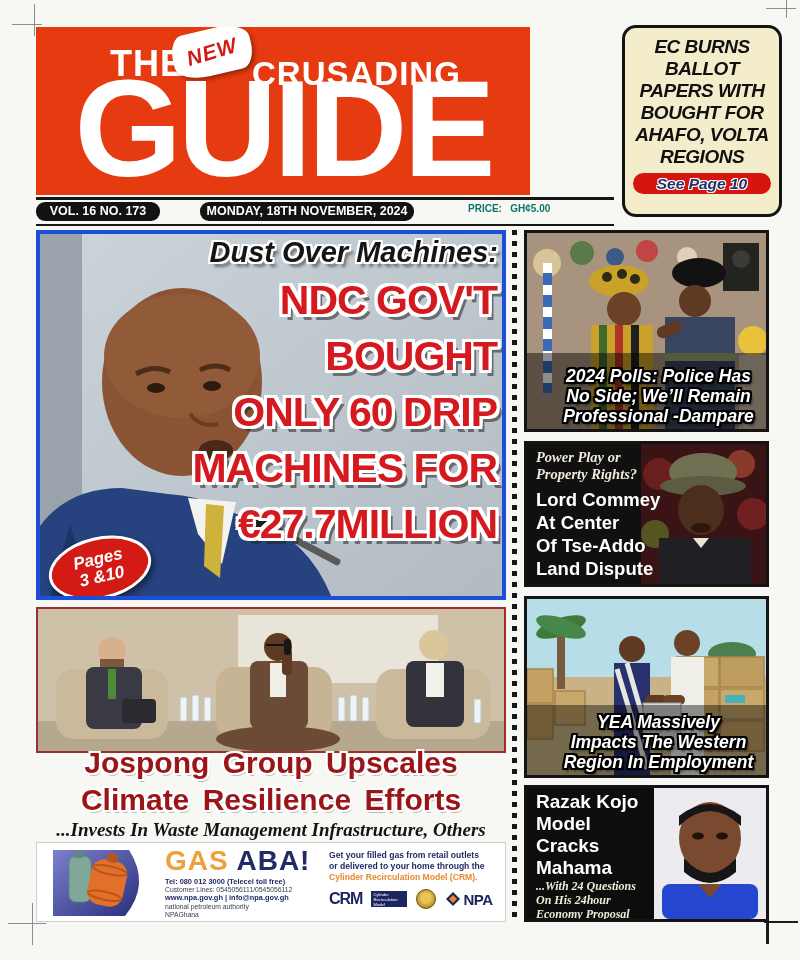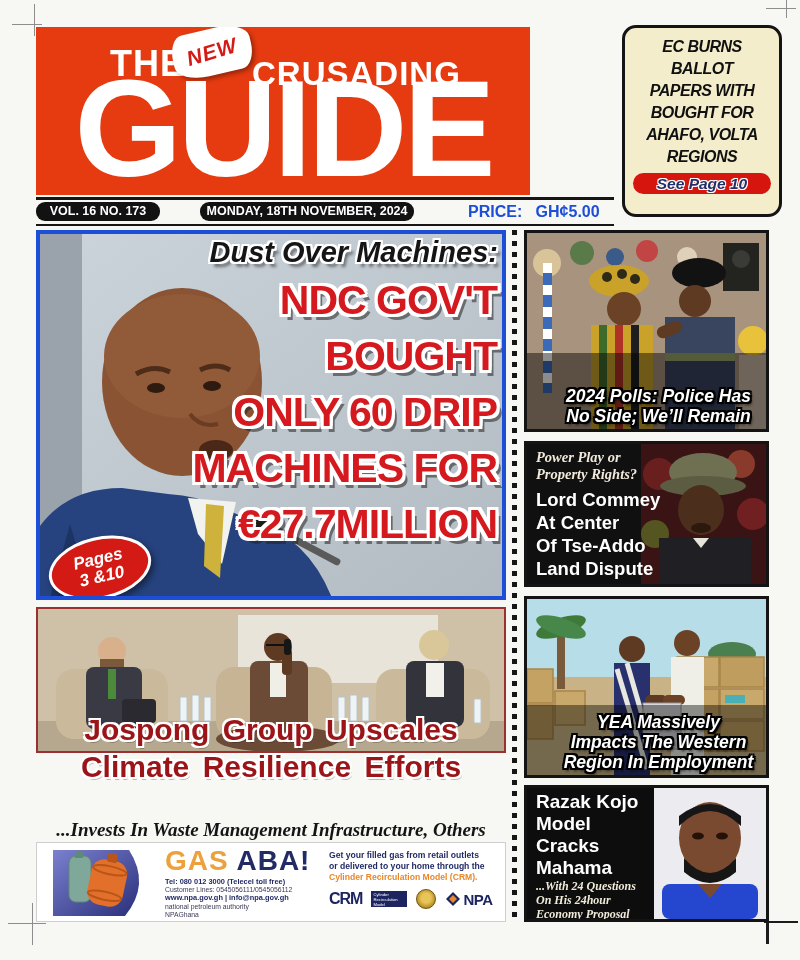--- a/index.html
+++ b/index.html
@@ -16,30 +16,30 @@
   .mh-flag{position:absolute;left:136px;top:2px;width:80px;height:46px;background:#fff;
            border-radius:14px 40% 14px 40%/50% 16px 50% 16px;transform:rotate(-13deg);
            display:flex;align-items:center;justify-content:center;box-shadow:2px 3px 4px rgba(0,0,0,.35);}
   .mh-flag span{font-style:italic;font-weight:bold;font-size:21px;color:#D41A15;transform:rotate(-4deg);letter-spacing:1px;}
   .mh-guide{position:absolute;left:0;right:0;top:32px;text-align:center;font-size:138px;line-height:1;
             font-weight:bold;color:#fff;letter-spacing:-4px;}
 
   
   .ecbox{position:absolute;left:622px;top:25px;width:160px;height:192px;background:#F4EDCB;
          border:3px solid #141414;border-radius:14px;text-align:center;padding-top:8px;box-sizing:border-box;}
-  .ec-line{font-size:16px;line-height:22px;font-weight:bold;font-style:italic;color:#101010;letter-spacing:-0.5px;}
+  .ec-line{font-size:19px;line-height:22px;font-weight:bold;font-style:italic;color:#101010;letter-spacing:-0.5px;}
   .ec-pill{margin:5px auto 0;width:138px;height:21px;background:#D6150F;border-radius:11px;
            font-size:15.5px;line-height:21px;font-weight:bold;font-style:italic;color:#232f66;
            text-shadow:-1px -1px 0 #fff,1px -1px 0 #fff,-1px 1px 0 #fff,1px 1px 0 #fff,0 1px 0 #fff,0 -1px 0 #fff;}
 
   
   .rule{position:absolute;background:#161616;}
   .pill{position:absolute;background:#121212;color:#fff;font-weight:bold;font-size:12.5px;
         border-radius:9px;text-align:center;height:19px;line-height:19px;}
-  .price{position:absolute;left:468px;top:203px;font-size:16px;font-weight:bold;color:#1d4ed8;}
+  .price{position:absolute;left:468px;top:203px;font-size:10px;font-weight:bold;color:#0f766e;}
 
   
   .ow{text-shadow:-2px -2px 0 #fff,2px -2px 0 #fff,-2px 2px 0 #fff,2px 2px 0 #fff,
        -2px 0 0 #fff,2px 0 0 #fff,0 -2px 0 #fff,0 2px 0 #fff,4px 5px 3px rgba(20,20,20,.5);}
   .owl{text-shadow:-3px -3px 0 #fff,3px -3px 0 #fff,-3px 3px 0 #fff,3px 3px 0 #fff,
        -3px 0 0 #fff,3px 0 0 #fff,0 -3px 0 #fff,0 3px 0 #fff,5px 6px 0 rgba(35,35,35,.55);}
   .ob{text-shadow:-2px -2px 0 #000,2px -2px 0 #000,-2px 2px 0 #000,2px 2px 0 #000,
        -2px 0 0 #000,2px 0 0 #000,0 -2px 0 #000,0 2px 0 #000,2px 3px 3px rgba(0,0,0,.8);}
 
   
@@ -65,21 +65,21 @@
            font-weight:bold;font-style:italic;font-size:17.5px;line-height:20px;padding-left:24px;}
   .commey-kicker div{font-family:"Liberation Serif",serif;font-style:italic;font-weight:bold;
                      font-size:14.5px;line-height:17px;color:#f2e9dc;}
   .commey-name div{font-size:18.5px;line-height:23px;font-weight:bold;color:#fff;}
   .razak-name div{font-size:19px;line-height:22px;font-weight:bold;color:#fff;}
   .razak-sub div{font-family:"Liberation Serif",serif;font-style:italic;font-weight:bold;
                  font-size:12px;line-height:14px;color:#f0ead8;}
 
   
   .jphoto{position:absolute;left:36px;top:607px;width:470px;height:146px;border:2px solid #9a3030;box-sizing:border-box;}
-  .jhead{position:absolute;left:36px;top:711px;width:470px;text-align:center;}
+  .jhead{position:absolute;left:36px;top:744px;width:470px;text-align:center;}
   .jhead div{font-size:30px;line-height:37px;font-weight:bold;color:#9a1418;word-spacing:5px;
              text-shadow:-2px -2px 0 #fff,2px -2px 0 #fff,-2px 2px 0 #fff,2px 2px 0 #fff,2px 3px 0 rgba(0,0,0,.25);}
   .jsub{position:absolute;left:36px;top:819px;width:470px;text-align:center;
         font-family:"Liberation Serif",serif;font-style:italic;font-weight:bold;font-size:19px;color:#141414;}
 
   
   .ad{position:absolute;left:36px;top:842px;width:470px;height:80px;background:#fff;
       border:1px solid #cfcfcf;box-sizing:border-box;overflow:hidden;}
   .gasaba{position:absolute;left:128px;top:2px;font-size:28px;font-weight:bold;letter-spacing:1px;}
   .gas{color:#ECA13C;} .aba{color:#232B66;}
@@ -208,20 +208,21 @@
       <rect x="138" y="84" width="70" height="112" fill="#39445f"></rect>
       <rect x="138" y="120" width="70" height="8" fill="#9aa66b"></rect>
       <rect x="128" y="96" width="26" height="12" rx="6" fill="#5f3a22" transform="rotate(-22 128 96)"></rect>
       <circle cx="226" cy="108" r="15" fill="#e8c23a"></circle>
       <rect x="212" y="122" width="30" height="74" fill="#c9b6a2"></rect>
       <rect x="0" y="120" width="239" height="76" fill="#000" opacity="0.45"></rect>
     </svg>
     <div class="caption">
       <div class="ob">2024 Polls: Police Has</div>
       <div class="ob">No Side; We’ll Remain</div>
+      <div class="ob">Professional -Dampare</div>
     </div>
   </div>
 
   <div class="rbox" style="top:441px;height:146px;background:#101010;">
     <svg class="abs" style="right:0;top:0;" width="125" height="140" viewBox="0 0 125 140">
       <rect width="125" height="140" fill="#3a1414"></rect>
       <circle cx="18" cy="30" r="16" fill="#6a1f1f"></circle>
         <circle cx="100" cy="20" r="14" fill="#8a3a2a"></circle>
       <circle cx="112" cy="70" r="16" fill="#702020"></circle>
         <circle cx="14" cy="90" r="14" fill="#552"></circle>

